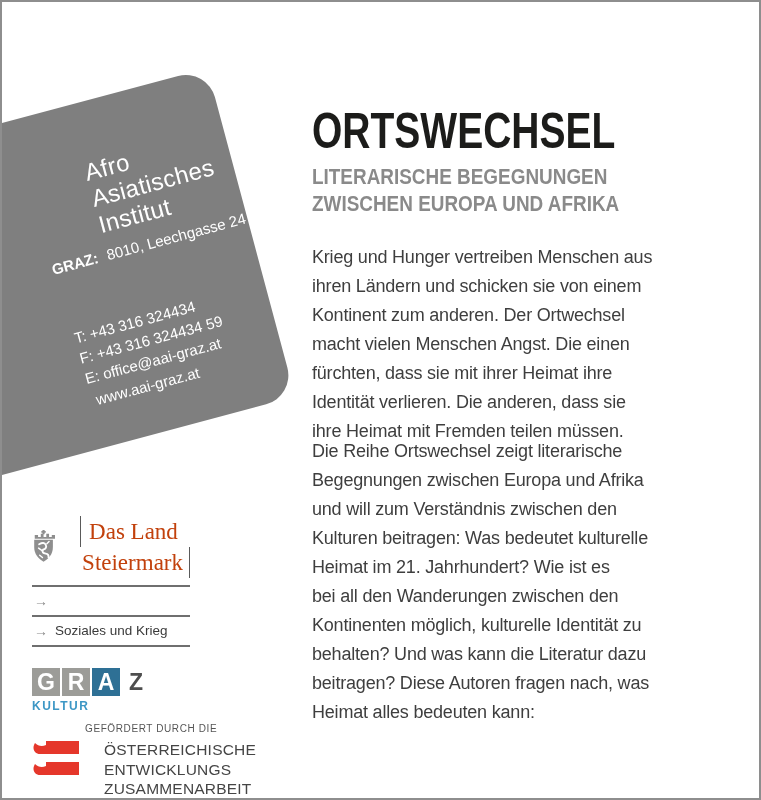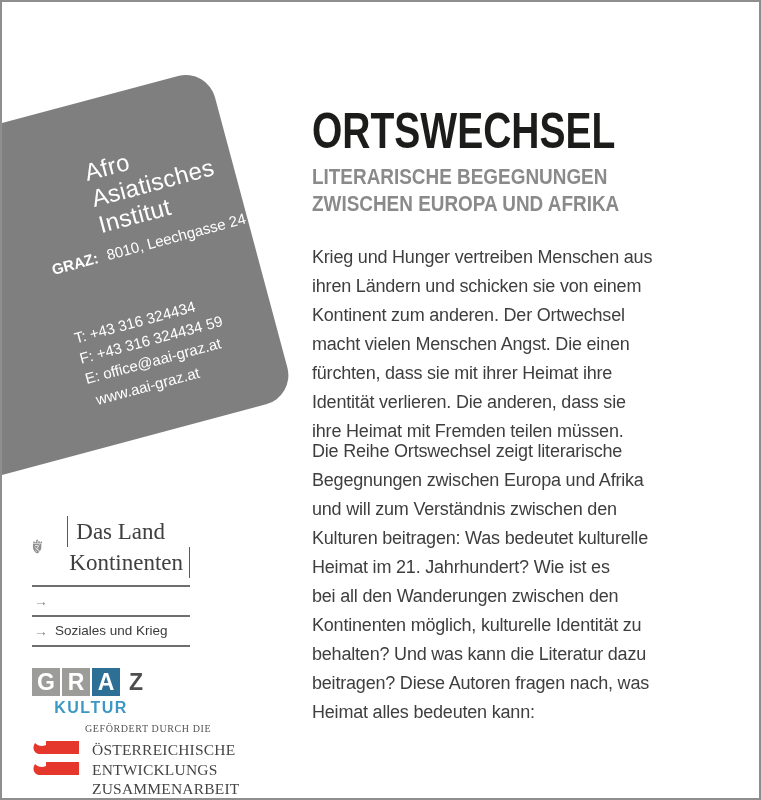--- a/index.html
+++ b/index.html
@@ -43,44 +43,44 @@
     position:absolute; left:310px; color:#3e3e3e;
     font-size:18px; line-height:29px; letter-spacing:-0.2px;
   }
   .para-1 { top:241px; }
   .para-2 { top:435px; }
 
   
   .stm { position:absolute; left:30px; top:514px; width:158px; }
   .stm-top { display:flex; align-items:flex-start; }
   .stm-name { margin-left:25px; font-family:"Liberation Serif","DejaVu Serif",serif;
-              color:#404040; font-size:23px; line-height:31px; }
+              color:#c2410c; font-size:23px; line-height:31px; }
   .stm-l1 { border-left:1.5px solid #5a5a5a; padding-left:8px; }
   .stm-l2 { display:inline-block; border-right:1.5px solid #5a5a5a; padding-right:6px; padding-left:2px; }
   .stm-rule { height:1.5px; background:#6f6f6f; }
   .r1 { margin-top:7px; }
   .stm-item { display:flex; font-size:13.5px; color:#3a3a3a; line-height:16.5px; padding:6px 0 6px 2px; }
   .stm-arrow { color:#8a8a8a; font-weight:bold; margin-right:7px; font-size:14px; }
 
   
   .graz { position:absolute; left:30px; top:666px; width:118px; }
   .graz-row { display:flex; gap:2px; }
   .sq { width:28px; height:28px; display:flex; align-items:center; justify-content:center;
         font-weight:bold; font-size:23px; }
   .sq-gray  { background:#9c9c98; color:#ffffff; }
   .sq-blue  { background:#2e7095; color:#ffffff; }
   .sq-white { background:#ffffff; color:#4e4e4e; }
-  .graz-label { text-align:center; color:#3d97c5; font-weight:bold; font-size:16px;
+  .graz-label { text-align:left; color:#3d97c5; font-weight:bold; font-size:12px;
                 letter-spacing:1.5px; margin-top:3px; }
 
   
-  .adc { position:absolute; left:30px; top:721px; width:280px;font-family:Liberation Serif, serif; }
+  .adc { position:absolute; left:30px; top:721px; width:280px; }
   .adc-pre { margin-left:53px; font-size:10px; letter-spacing:0.6px; color:#555; }
   .adc-row { display:flex; margin-top:6px; }
-  .adc-name { margin-left:12px; font-size:15.5px; color:#454545; line-height:19.5px; letter-spacing:0.2px; }
+  .adc-name { margin-left:24px; font-size:15.5px; color:#454545; line-height:19.5px; letter-spacing:0.2px; }
 </style>
 </head>
 <body>
 
 <div class="page">
 
   <div class="card">
     <div class="card-inst pre">Afro
 Asiatisches
 Institut</div>
@@ -119,21 +119,21 @@
     <div class="stm-top">
       <svg width="42" height="62" viewBox="0 0 42 62">
         <path d="M19,0 h4 v2 h2 v3 h-2 v3 h-4 v-3 h-2 v-3 h2 z" fill="#8e8e8e"></path>
         <path d="M5,16 V9 h6 v4 h5 V7 h5 v6 h5 V7 h5 v6 h5 V9 h6 v7 z" fill="#8e8e8e"></path>
         <path d="M4,18 h34 v13 c0,14 -8,21 -17,27 c-9,-6 -17,-13 -17,-27 z" fill="#8e8e8e"></path>
         <path d="M13,26 q9,-5 12,1 t-5,9 q-3,6 5,7 q6,1 5,7" stroke="#ffffff" stroke-width="3.4" fill="none" stroke-linecap="round"></path>
         <path d="M12,33 l7,5 M27,25 l4,-4 M14,46 l5,4" stroke="#ffffff" stroke-width="2.6" fill="none" stroke-linecap="round"></path>
       </svg>
       <div class="stm-name">
         <div class="stm-l1">Das Land</div>
-        <div><span class="stm-l2">Kontinenten</span></div>
+        <div><span class="stm-l2">Steiermark</span></div>
       </div>
     </div>
     <div class="stm-rule r1"></div>
     <div class="stm-item">
       <span class="stm-arrow">→</span>
     </div>
     <div class="stm-rule"></div>
     <div class="stm-item">
       <span class="stm-arrow">→</span>
       <span>Soziales und Krieg</span>

